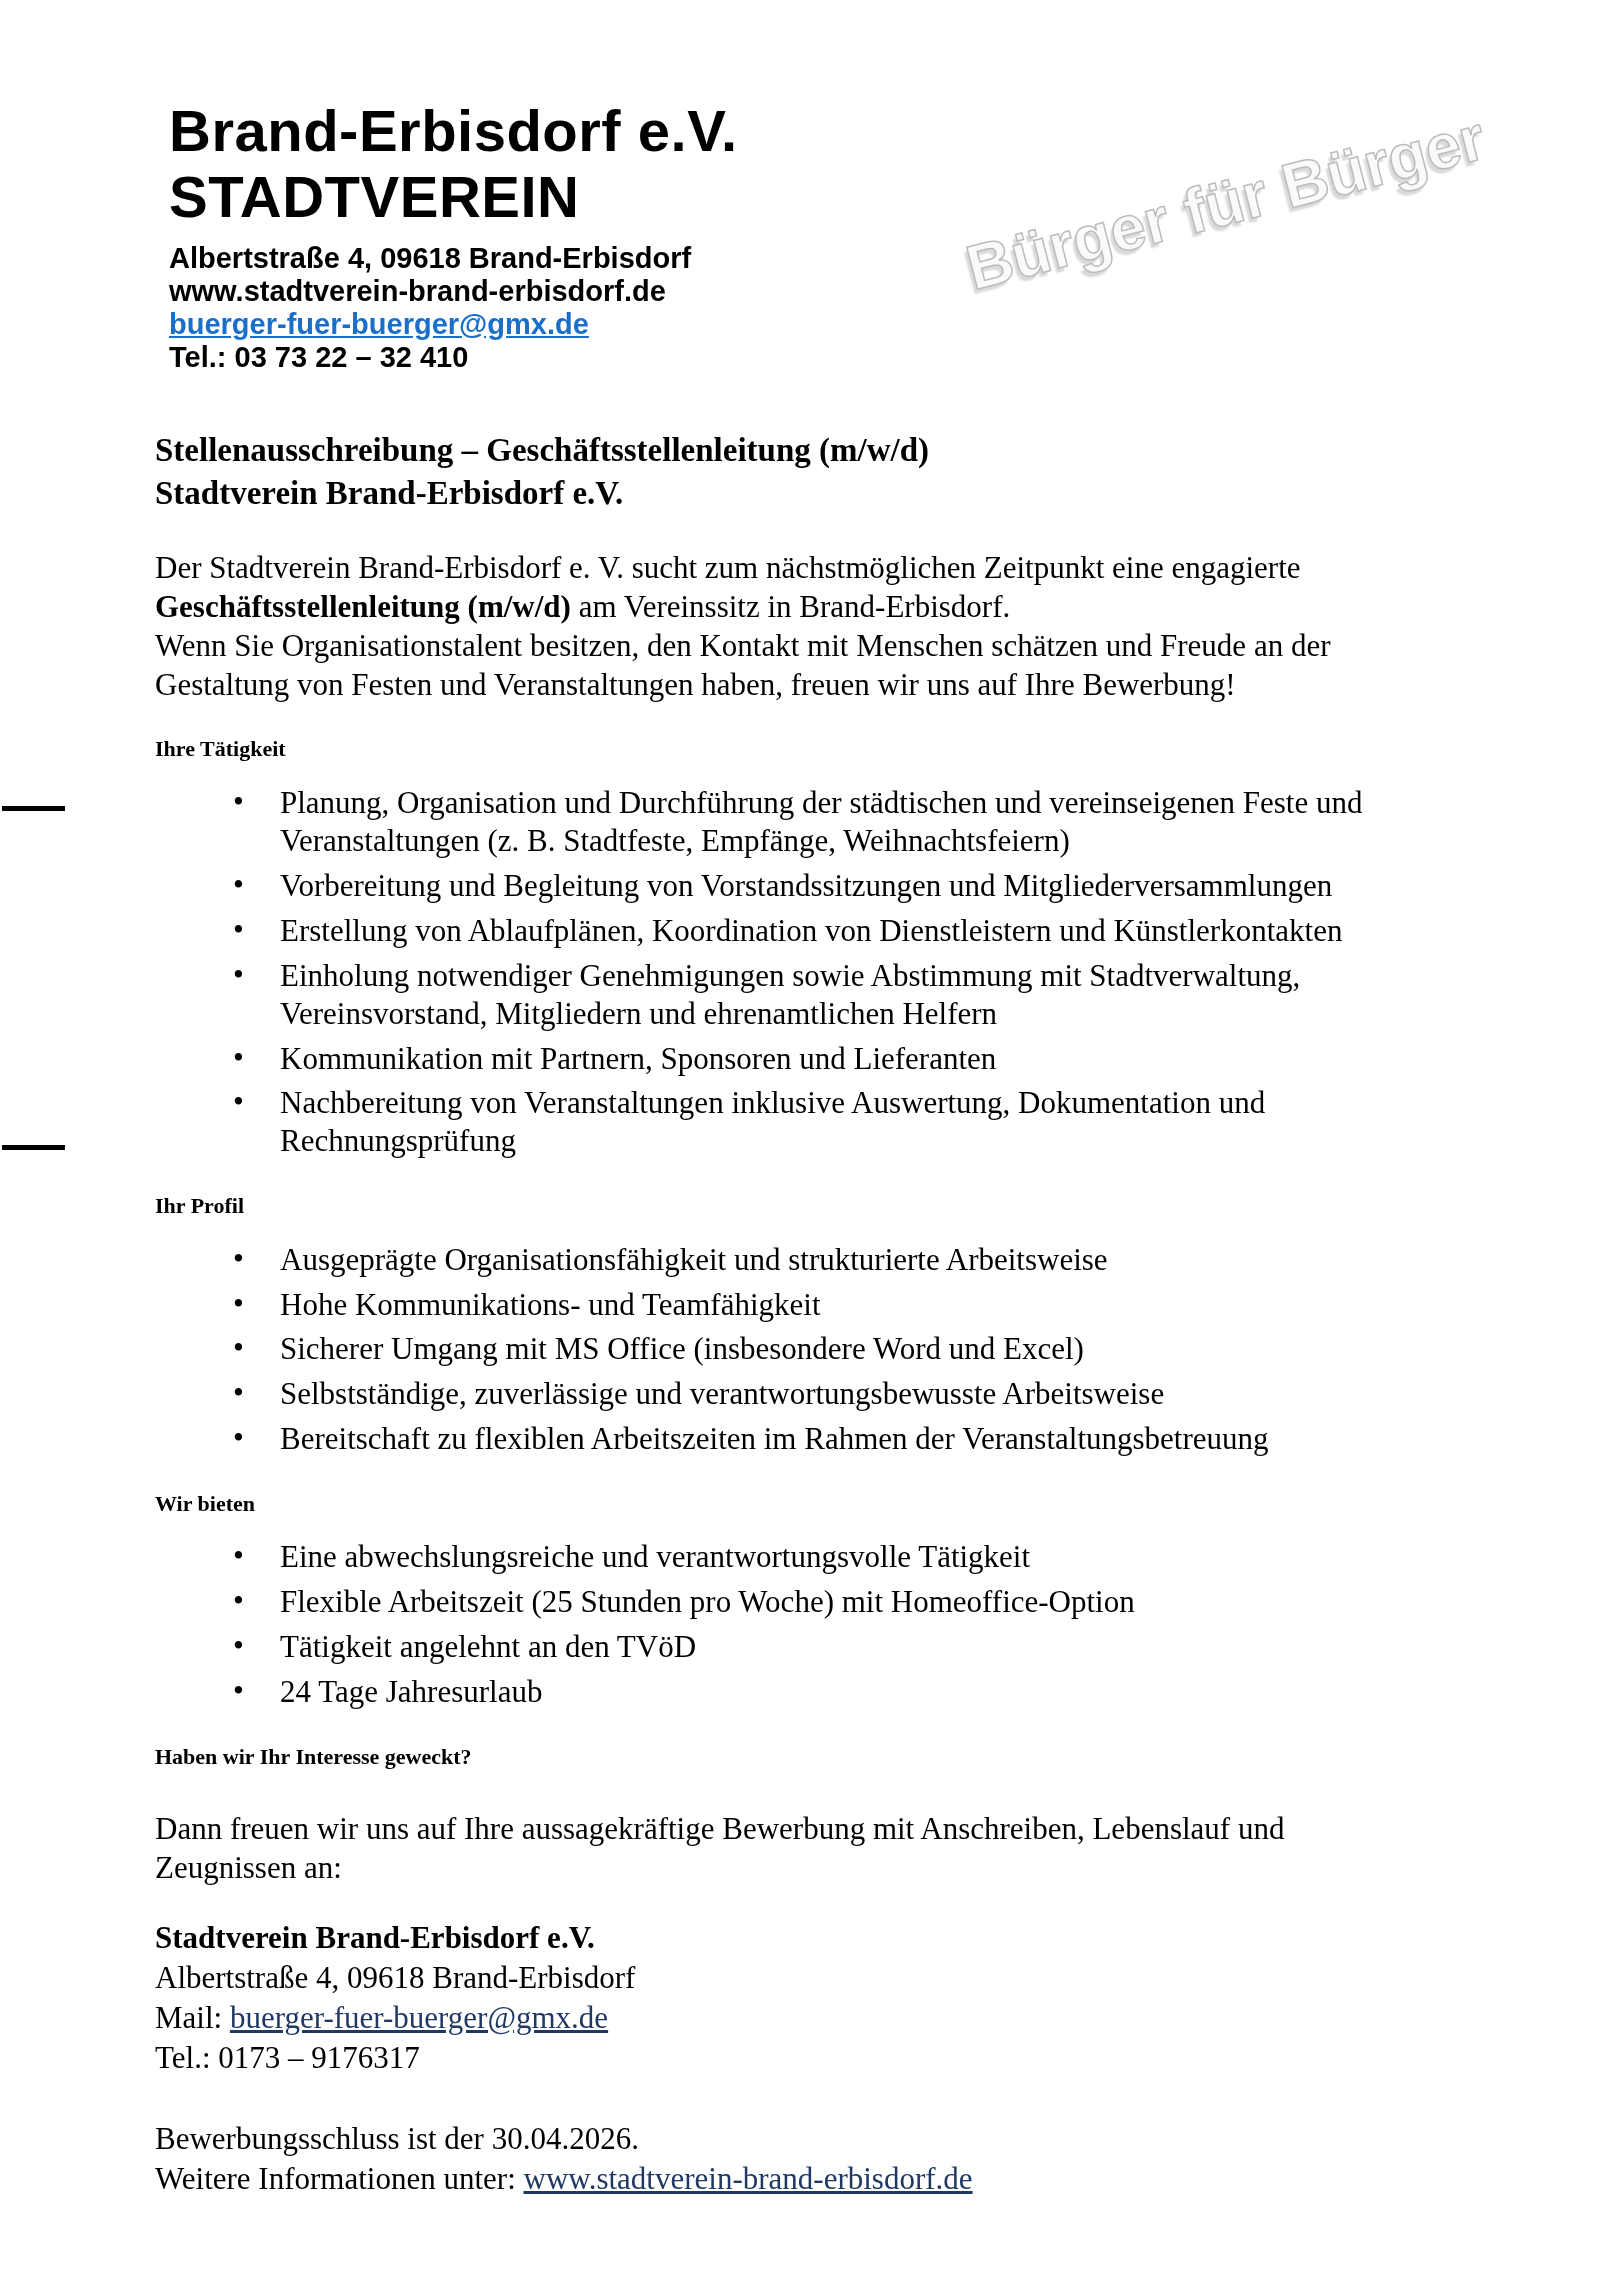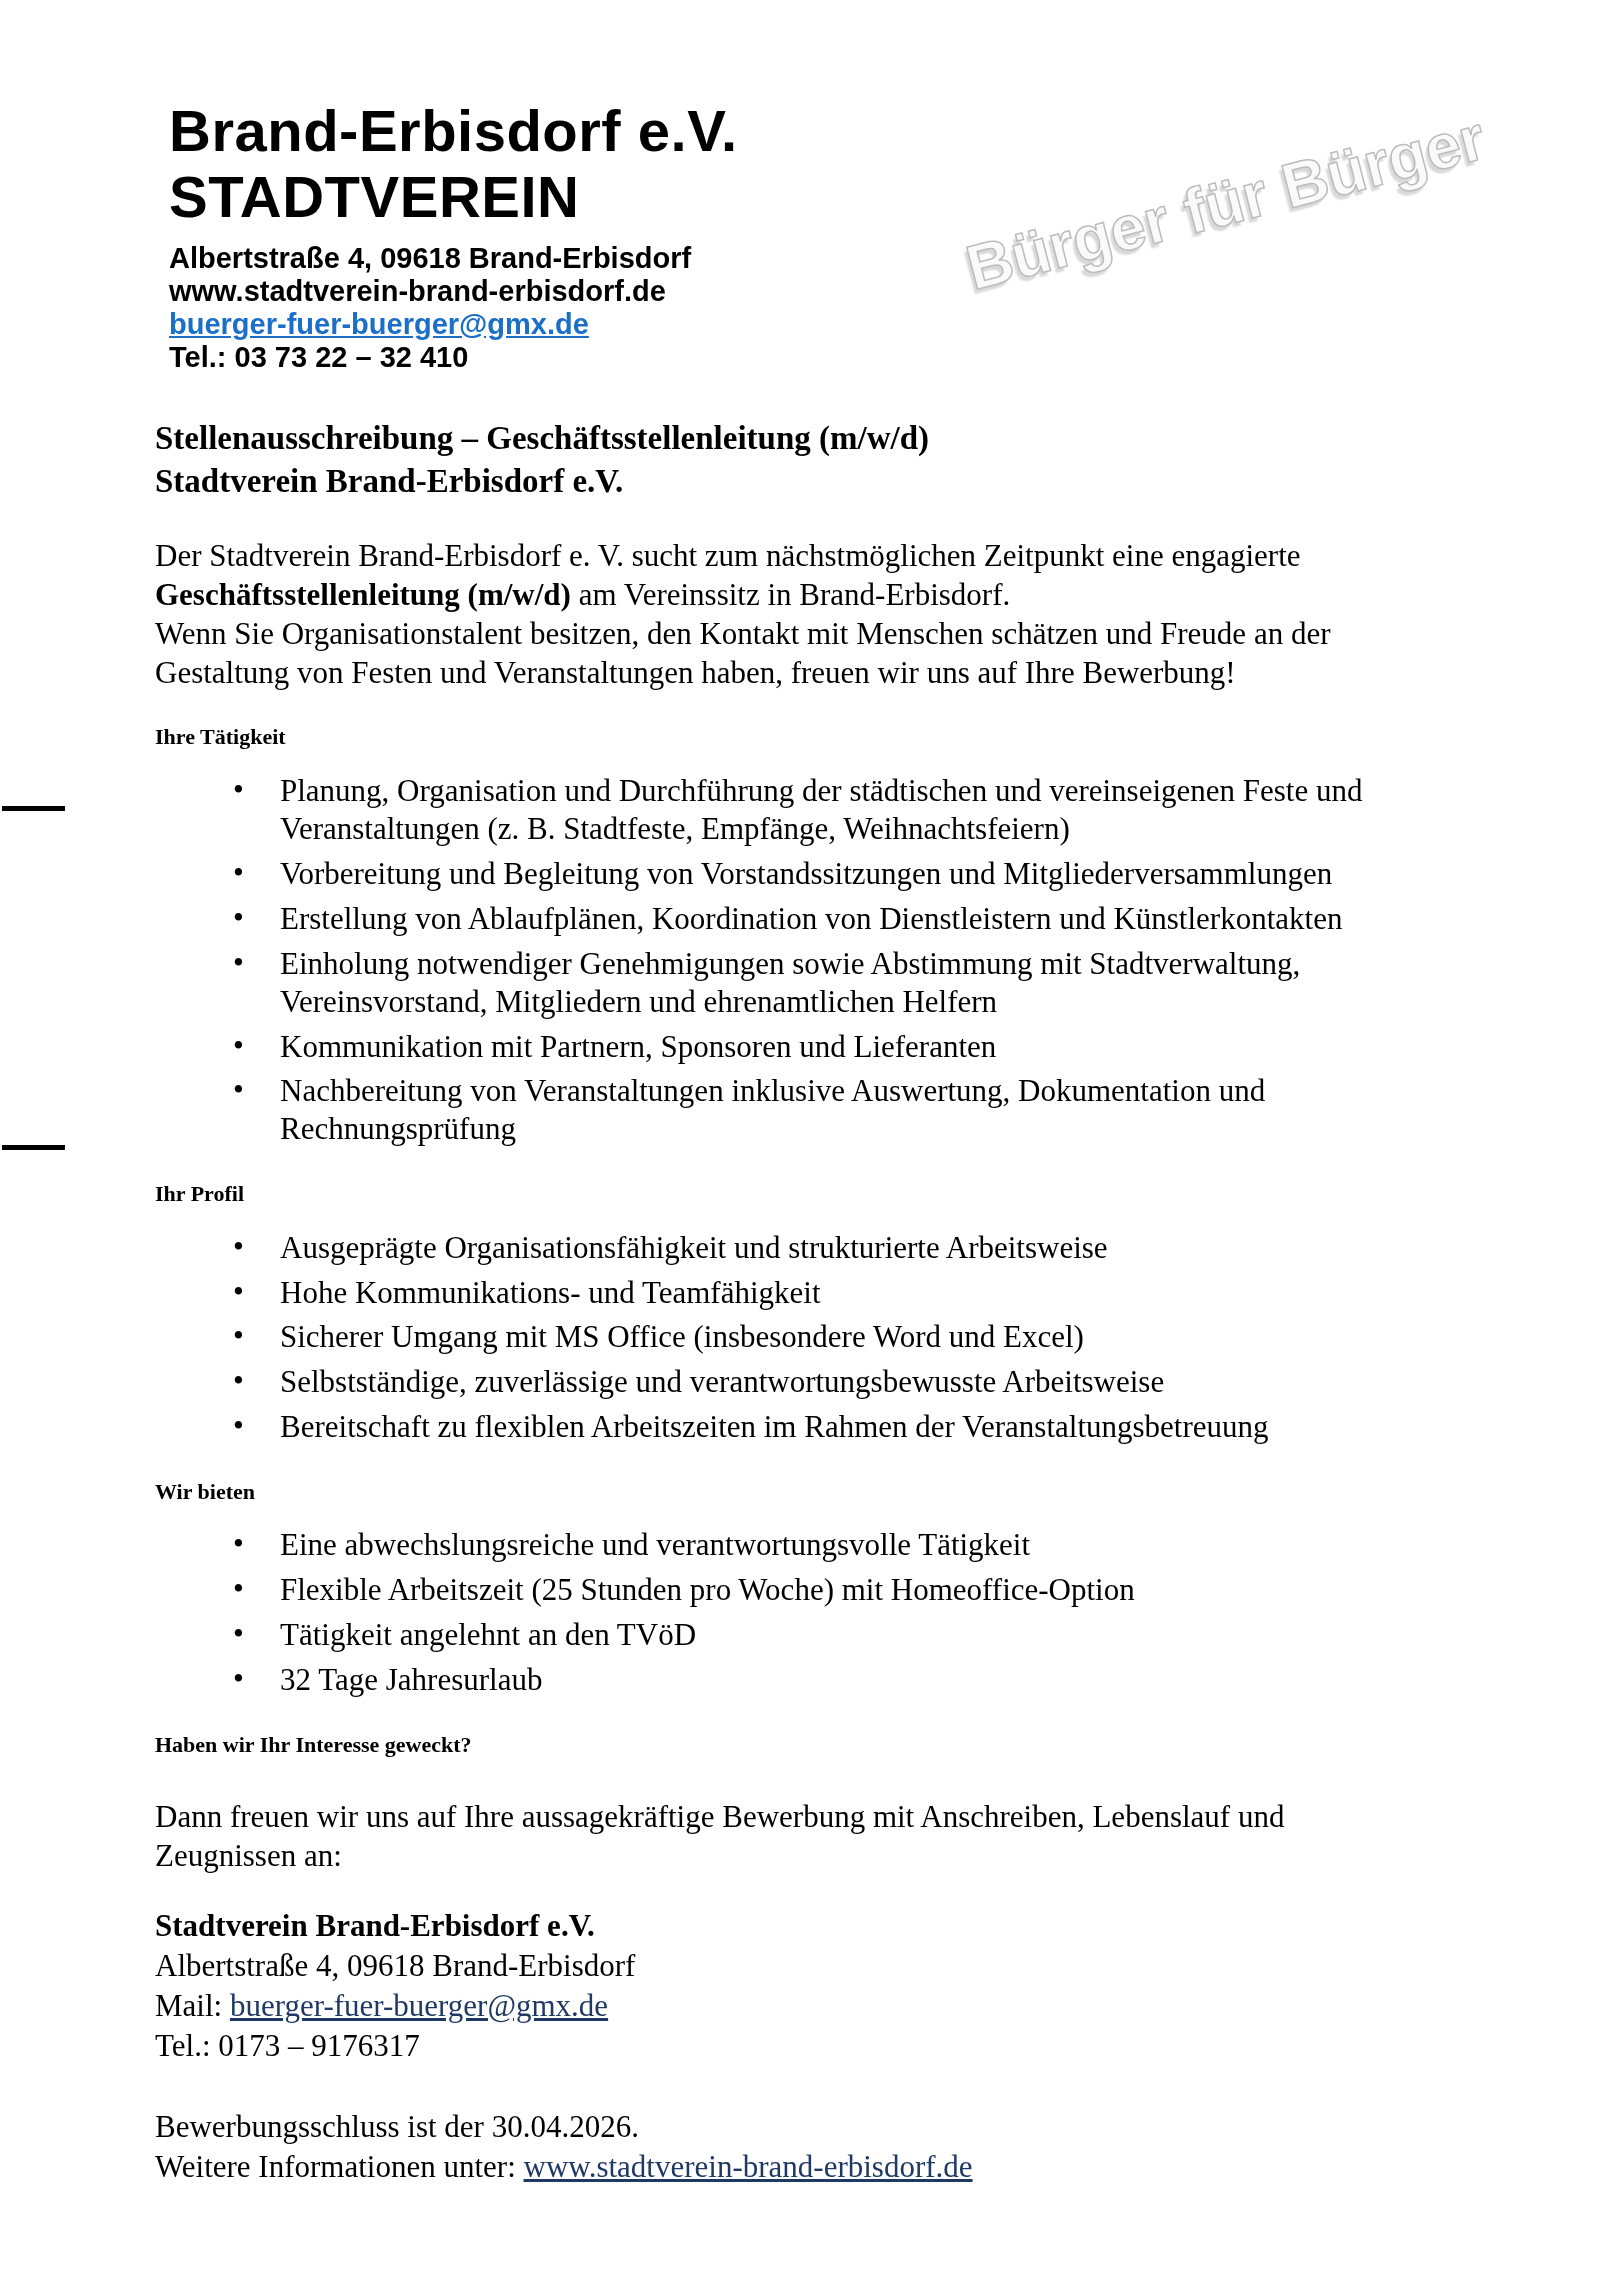--- a/index.html
+++ b/index.html
@@ -50,21 +50,21 @@
     left: 2px;
     width: 63px;
     height: 4.9px;
     background: #000000;
   }
   .fold-mark.first  { top: 806px; }
   .fold-mark.second { top: 1145px; }
 
   
   .main {
-    margin: 43px 192px 0 155px; 
+    margin: 55px 192px 0 155px; 
     font-size: 31px;
     line-height: 39px;
   }
   .doc-title { font-weight: bold; font-size: 33px; line-height: 43px; }
   .intro { margin: 33px 0 0 0; }
   .section-heading {
     font-weight: bold;
     font-size: 22px;
     line-height: 43px;
     margin: 23.5px 0 0 0;
@@ -178,21 +178,21 @@
         <span class="bullet">•</span>
         <span>Eine abwechslungsreiche und verantwortungsvolle Tätigkeit</span></li>
       <li>
         <span class="bullet">•</span>
         <span>Flexible Arbeitszeit (25 Stunden pro Woche) mit Homeoffice-Option</span></li>
       <li>
         <span class="bullet">•</span>
         <span>Tätigkeit angelehnt an den TVöD</span></li>
       <li>
         <span class="bullet">•</span>
-        <span>32 Tage Jahresurlaub</span></li>
+        <span>24 Tage Jahresurlaub</span></li>
     </ul>
 
     <div class="section-heading">Haben wir Ihr Interesse geweckt?</div>
     <p class="closing-para">Dann freuen wir uns auf Ihre aussagekräftige Bewerbung mit Anschreiben, Lebenslauf und Zeugnissen an:</p>
 
     <div class="contact">
       <div class="org-bold">Stadtverein Brand-Erbisdorf e.V.</div>
       <div>Albertstraße 4, 09618 Brand-Erbisdorf</div>
       <div><span>Mail: </span><a class="body-link">buerger-fuer-buerger@gmx.de</a></div>
       <div>Tel.: 0173 – 9176317</div>

